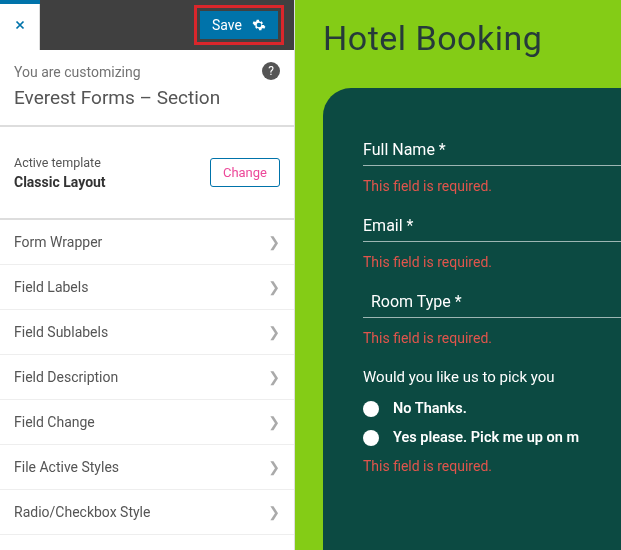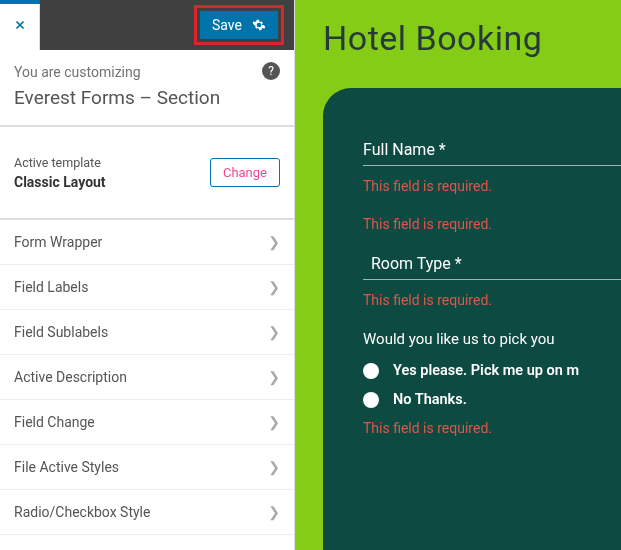--- a/index.html
+++ b/index.html
@@ -91,21 +91,21 @@
     </div>
     <div class="section-item">
       <span>Field Labels</span>
       <span class="chevron">❯</span>
     </div>
     <div class="section-item">
       <span>Field Sublabels</span>
       <span class="chevron">❯</span>
     </div>
     <div class="section-item">
-      <span>Active Description</span>
+      <span>Field Description</span>
       <span class="chevron">❯</span>
     </div>
     <div class="section-item">
       <span>Field Change</span>
       <span class="chevron">❯</span>
     </div>
     <div class="section-item">
       <span>File Active Styles</span>
       <span class="chevron">❯</span>
     </div>
@@ -122,33 +122,36 @@
 
 <div class="preview">
   <div class="preview-title">Hotel Booking</div>
   <div class="form-card">
 
     <div class="field-line">
       <div class="field-label">Full Name *</div>
     </div>
     <div class="error-text">This field is required.</div>
 
+    <div class="field-line">
+      <div class="field-label">Email *</div>
+    </div>
     <div class="error-text">This field is required.</div>
 
     <div class="field-line padded">
       <div class="field-label">Room Type *</div>
     </div>
     <div class="error-text">This field is required.</div>
 
     <div class="question">Would you like us to pick you</div>
 
     <div class="radio-row">
       <div class="radio-dot"></div>
-      <div class="radio-label">Yes please. Pick me up on m</div>
+      <div class="radio-label">No Thanks.</div>
     </div>
     <div class="radio-row">
       <div class="radio-dot"></div>
-      <div class="radio-label">No Thanks.</div>
+      <div class="radio-label">Yes please. Pick me up on m</div>
     </div>
     <div class="error-text">This field is required.</div>
 
   </div>
 </div>
 
 </body></html>

